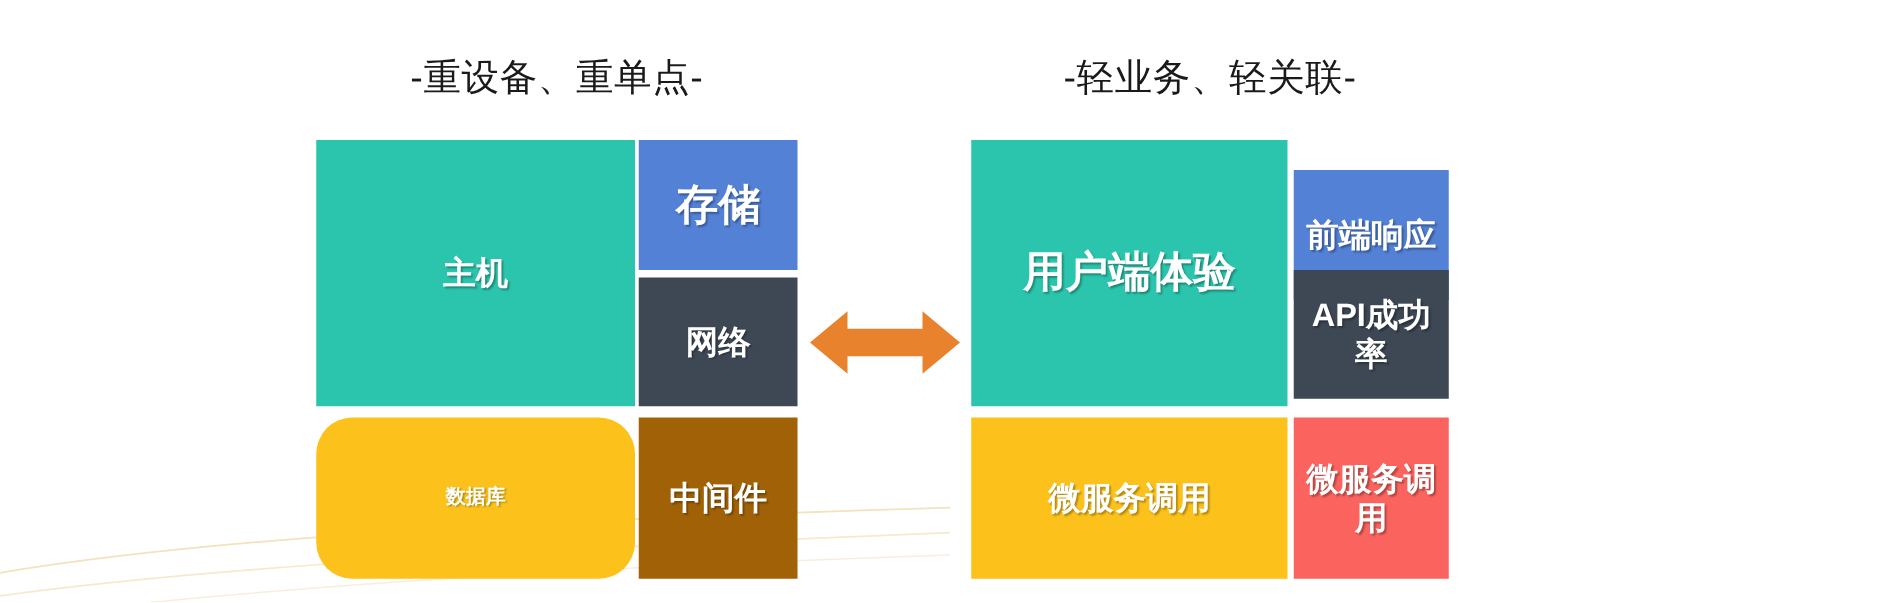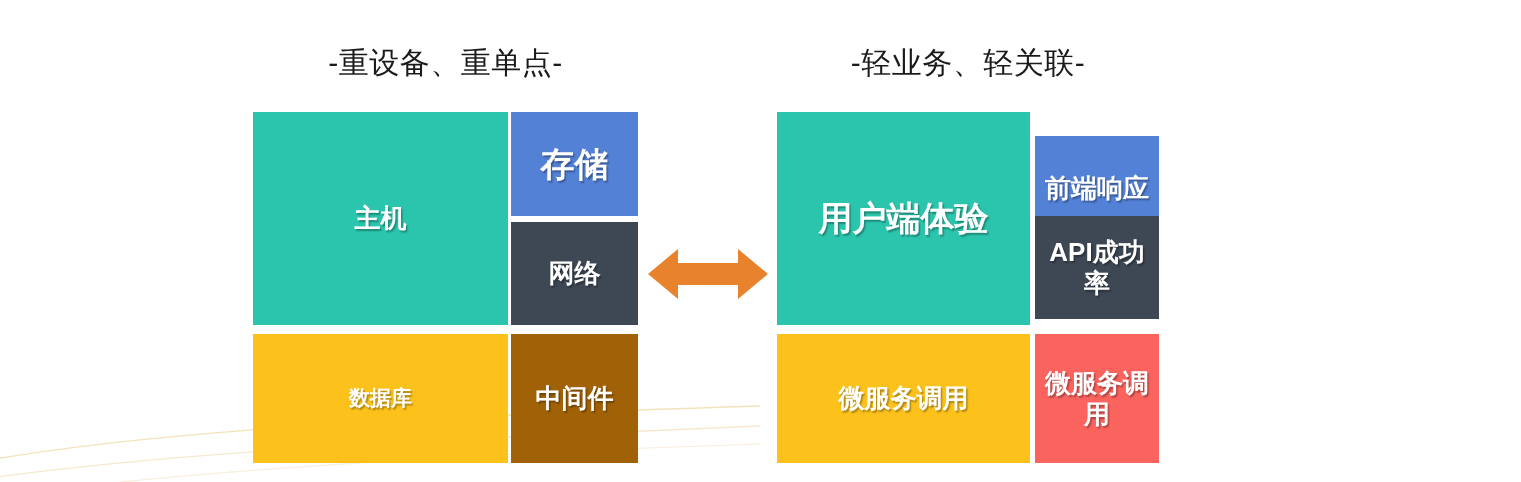--- a/index.html
+++ b/index.html
@@ -67,21 +67,21 @@
     text-shadow: 1.5px 1.5px 1.5px rgba(0,0,0,0.30);
     padding: 2px 4px;
     line-height: 1.18;
     overflow: hidden;
   }
 
   
   #tile-host        { left: 0px;   top: 0px;   width: 255px; height: 213px; font-size: 26px; }
   #tile-storage     { left: 258px; top: 0px;   width: 127px; height: 104px; font-size: 34px; }
   #tile-network     { left: 258px; top: 110px; width: 127px; height: 103px; font-size: 26px; }
-  #tile-database    { left: 0px;   top: 222px; width: 255px; height: 129px; font-size: 21px; }
+  #tile-database    { left: 0px;   top: 222px; width: 255px; height: 129px; font-size: 16px; border-radius: 29px; }
   #tile-middleware  { left: 258px; top: 222px; width: 127px; height: 129px; font-size: 26px; }
 
   
   #tile-ux          { left: 0px;   top: 0px;   width: 253px; height: 213px; font-size: 34px; }
   #tile-frontend    { left: 258px; top: 0px;   width: 124px; height: 104px; font-size: 26px; margin-top: 24px; }
   #tile-api         { left: 258px; top: 104px; width: 124px; height: 103px; font-size: 26px; }
   #tile-bizchain    { left: 0px;   top: 222px; width: 253px; height: 129px; font-size: 26px; }
   #tile-microsvc    { left: 258px; top: 222px; width: 124px; height: 129px; font-size: 26px; }
 
   

